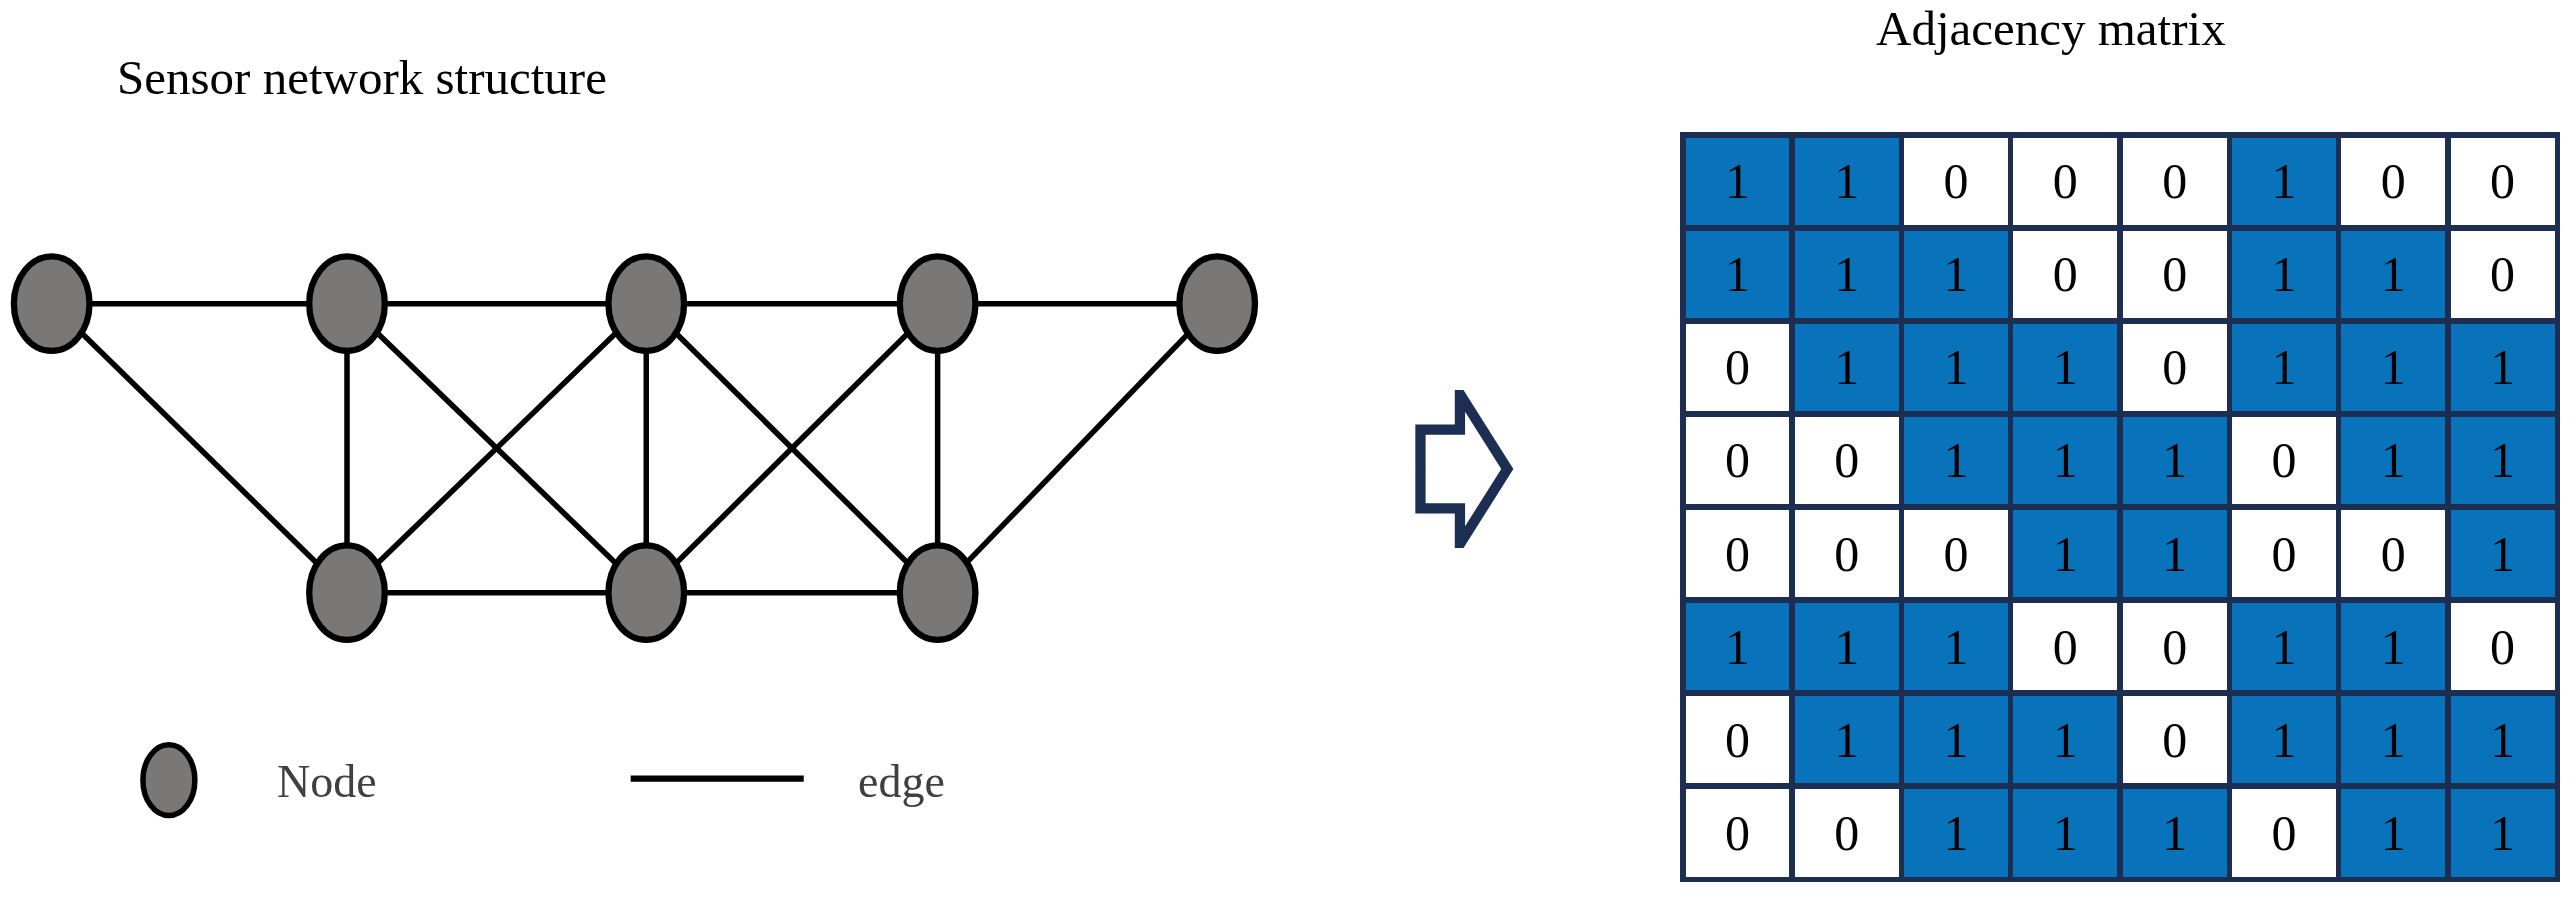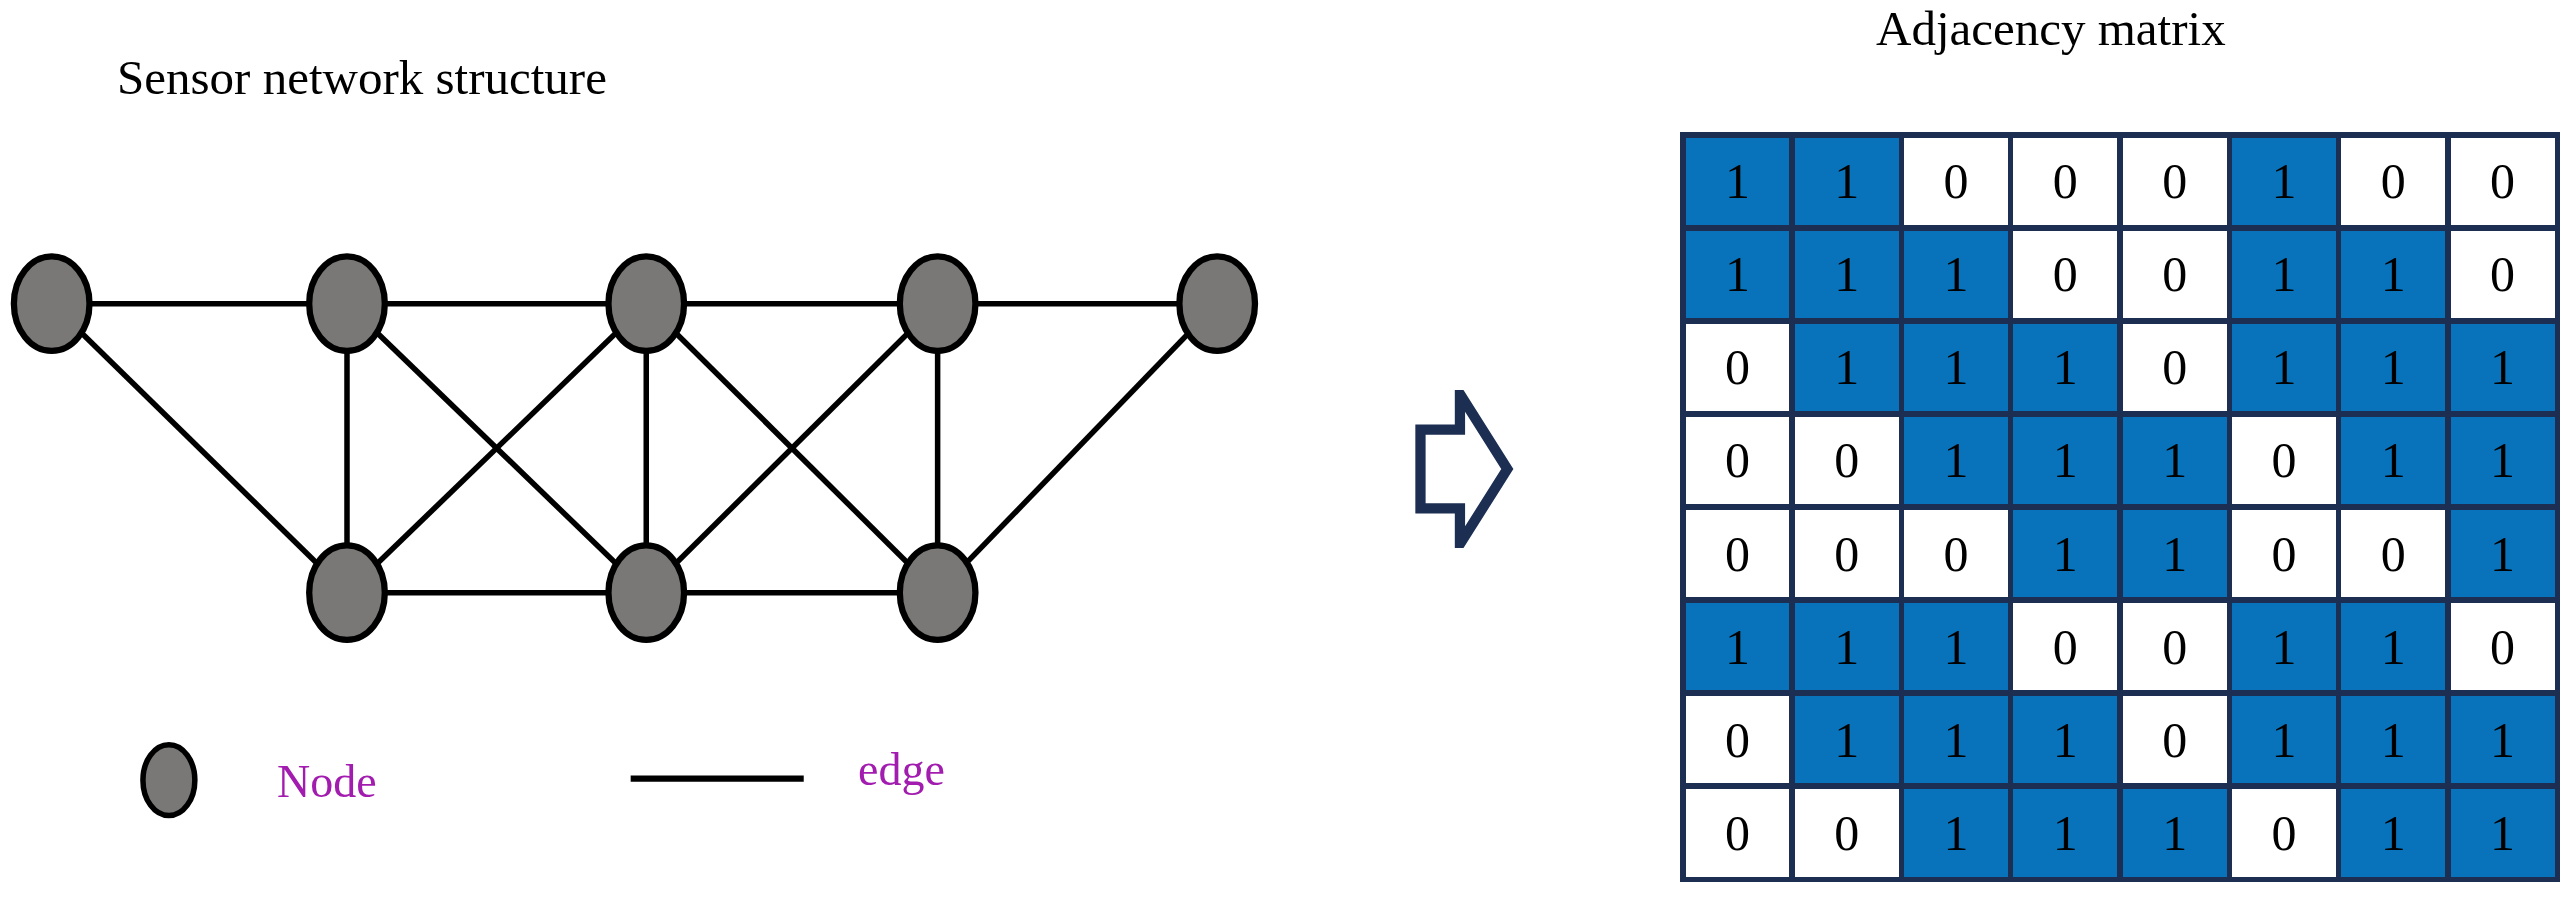--- a/index.html
+++ b/index.html
@@ -53,24 +53,24 @@
     left: 0px;
     top: 733px;
     width: 1182px;
     height: 126px;
   }
   .legend-label {
     position: absolute;
     font-family: "Liberation Serif", serif;
     font-size: 46px;
     white-space: nowrap;
-    color: #a21caf;
+    color: #404040;
   }
   #legend-node-label { left: 277px; top: 22px; }
-  #legend-edge-label { left: 858px; top: 10px; }
+  #legend-edge-label { left: 858px; top: 22px; }
 
   
   #arrow-wrap {
     position: absolute;
     left: 1411px;
     top: 390px;
     width: 150px;
     height: 158px;
   }
 

